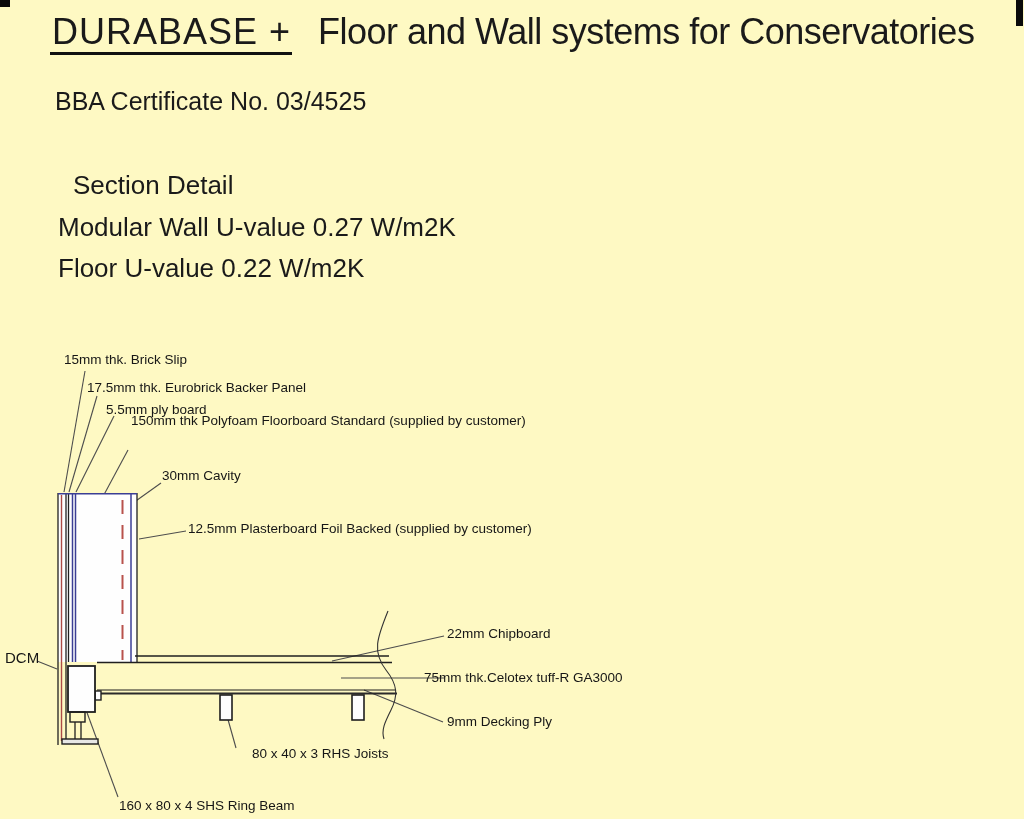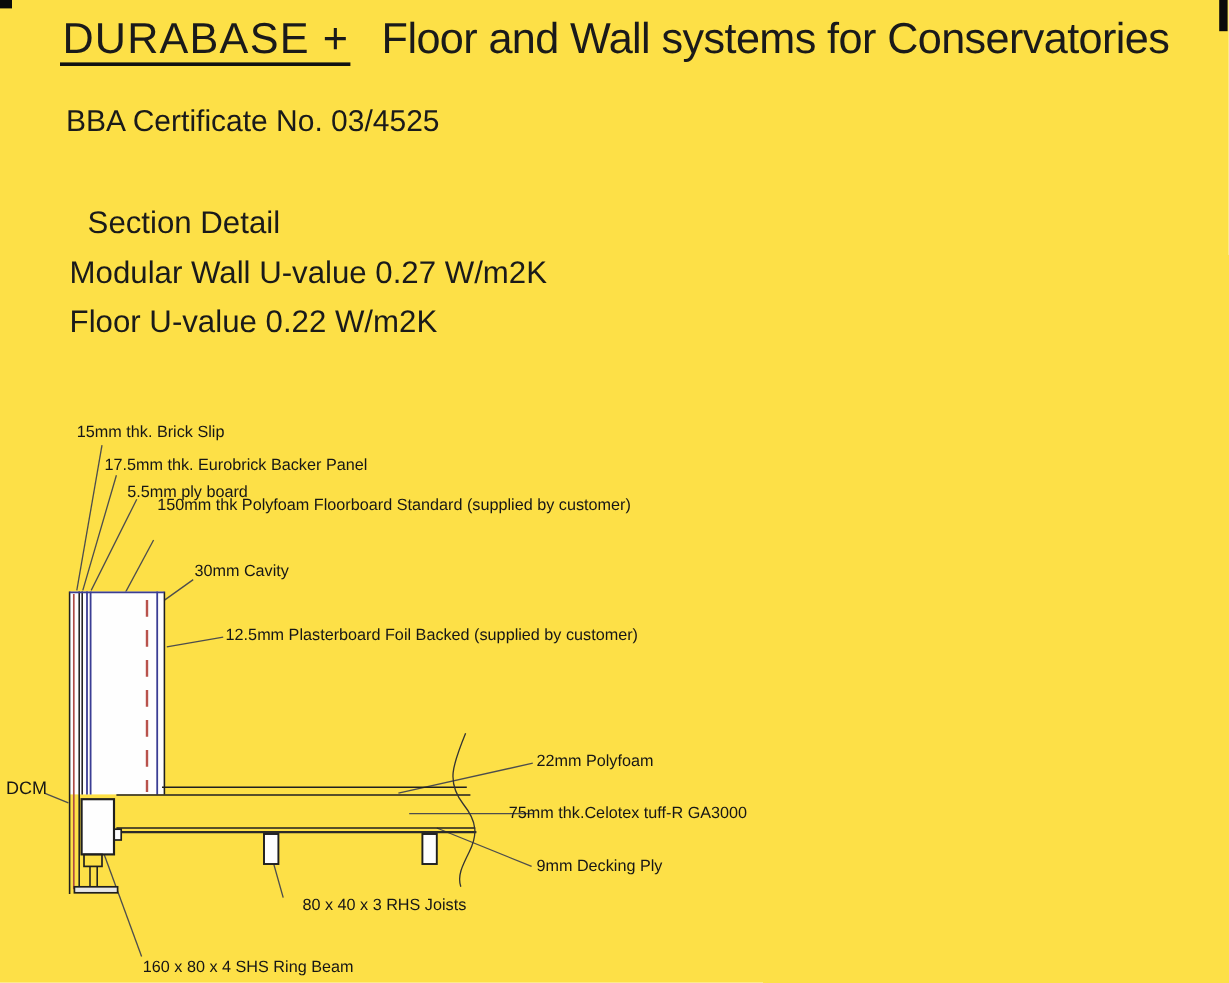--- a/index.html
+++ b/index.html
@@ -1,18 +1,18 @@
 <!DOCTYPE html>
 <html><head>
 <meta charset="utf-8">
 <style>
   html,body{margin:0;padding:0;background:#fdfdfc;}
   #page{
     position:relative;width:1024px;height:819px;overflow:hidden;
-    background:#fde047;color:#1a1a1a;
+    background:#fef9c3;color:#1a1a1a;
     font-family:"Liberation Sans", sans-serif;
   }
   .abs{position:absolute;white-space:nowrap;}
   .brand{font-size:36px;letter-spacing:1px;}
   .title{font-size:36px;letter-spacing:-0.5px;}
   .cert{font-size:25px;}
   .h2{font-size:26px;}
   .uval{font-size:26px;}
   .lbl{font-size:13.5px;color:#161616;}
   .dcm{font-size:15px;color:#161616;}
@@ -101,19 +101,19 @@
     </g>
   </svg>
 
   <div class="abs lbl" style="left:64px;top:352px;">15mm thk. Brick Slip</div>
   <div class="abs lbl" style="left:87px;top:380px;">17.5mm thk. Eurobrick Backer Panel</div>
   <div class="abs lbl" style="left:106px;top:402px;">5.5mm ply board</div>
   <div class="abs lbl" style="left:131px;top:413px;">150mm thk Polyfoam Floorboard Standard (supplied by customer)</div>
   <div class="abs lbl" style="left:162px;top:468px;">30mm Cavity</div>
   <div class="abs lbl" style="left:188px;top:521px;">12.5mm Plasterboard Foil Backed (supplied by customer)</div>
   <div class="abs dcm" style="left:5px;top:649px;">DCM</div>
-  <div class="abs lbl" style="left:447px;top:626px;">22mm Polyfoam</div>
+  <div class="abs lbl" style="left:447px;top:626px;">22mm Chipboard</div>
   <div class="abs lbl" style="left:424px;top:670px;">75mm thk.Celotex tuff-R GA3000</div>
   <div class="abs lbl" style="left:447px;top:714px;">9mm Decking Ply</div>
   <div class="abs lbl" style="left:252px;top:746px;">80 x 40 x 3 RHS Joists</div>
   <div class="abs lbl" style="left:119px;top:798px;">160 x 80 x 4 SHS Ring Beam</div>
 
 </div>
 
 </body></html>

